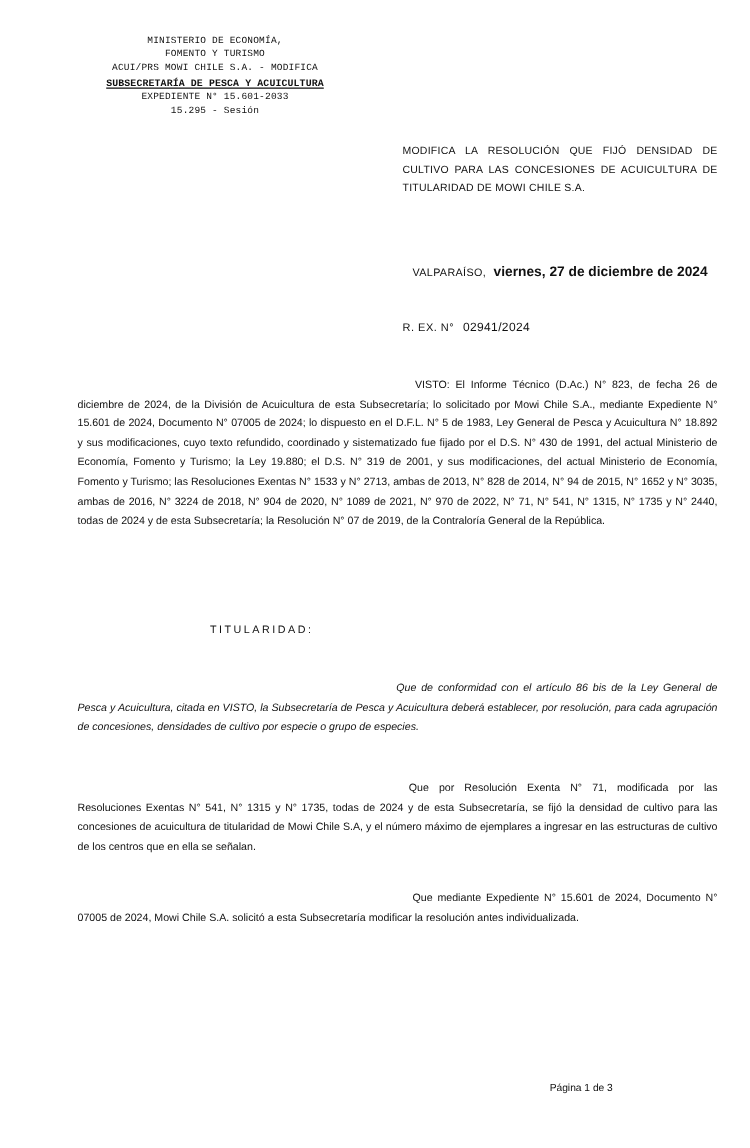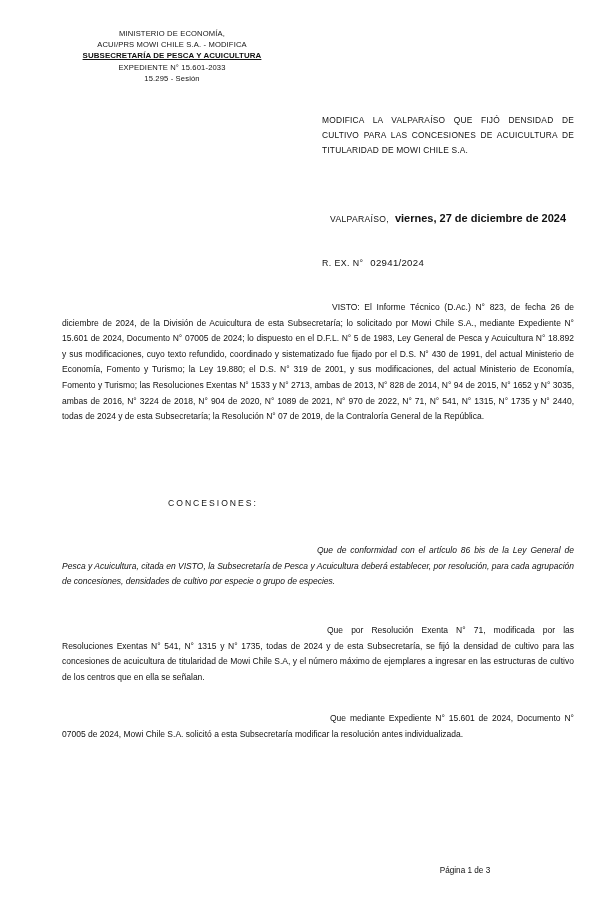--- a/index.html
+++ b/index.html
@@ -28,21 +28,21 @@
     position: absolute;
     left: 72px;
     top: 28px;
     width: 200px;
     text-align: center;
     font-size: 7.6px;
     line-height: 11.2px;
     letter-spacing: 0.15px;
     color: #111;
   }
-  .letterhead .lh-line { display: block; white-space: nowrap; }
+  .letterhead .lh-line { display: block; white-space: nowrap; font-family: Liberation Mono, monospace; }
   .letterhead .lh-bold {
     font-weight: bold;
     text-decoration: underline;
     font-size: 7.9px;
     letter-spacing: 0.1px;
   }
 
   
   .subject {
     position: absolute;
@@ -134,41 +134,42 @@
   }
   .footer .pg { padding-left: 330px; }
 </style>
 </head>
 <body>
 
 <div class="page">
 
   <div class="letterhead">
     <span class="lh-line">MINISTERIO DE ECONOMÍA,</span>
+    <span class="lh-line">FOMENTO Y TURISMO</span>
     <span class="lh-line">ACUI/PRS MOWI CHILE S.A. - MODIFICA</span>
     <span class="lh-line lh-bold">SUBSECRETARÍA DE PESCA Y ACUICULTURA</span>
     <span class="lh-line">EXPEDIENTE N° 15.601-2033</span>
     <span class="lh-line">15.295 - Sesión</span>
   </div>
 
-  <div class="subject">MODIFICA LA VALPARAÍSO QUE FIJÓ DENSIDAD DE CULTIVO PARA LAS CONCESIONES DE ACUICULTURA DE TITULARIDAD DE MOWI CHILE S.A.</div>
+  <div class="subject">MODIFICA LA RESOLUCIÓN QUE FIJÓ DENSIDAD DE CULTIVO PARA LAS CONCESIONES DE ACUICULTURA DE TITULARIDAD DE MOWI CHILE S.A.</div>
 
   <div class="placedate">
     <span class="city">VALPARAÍSO,</span><span class="date">viernes, 27 de diciembre de 2024</span>
   </div>
 
   <div class="resnum">
     <span class="rn-label">R. EX. N°</span><span class="rn-value">02941/2024</span>
   </div>
 
   <div class="body-block" id="visto-block">
     <span class="rt-indent-v"></span><span>VISTO: El Informe Técnico (D.Ac.) N° 823, de fecha 26 de diciembre de 2024, de la División de Acuicultura de esta Subsecretaría; lo solicitado por Mowi Chile S.A., mediante Expediente N° 15.601 de 2024, Documento N° 07005 de 2024; lo dispuesto en el D.F.L. N° 5 de 1983, Ley General de Pesca y Acuicultura N° 18.892 y sus modificaciones, cuyo texto refundido, coordinado y sistematizado fue fijado por el D.S. N° 430 de 1991, del actual Ministerio de Economía, Fomento y Turismo; la Ley 19.880; el D.S. N° 319 de 2001, y sus modificaciones, del actual Ministerio de Economía, Fomento y Turismo; las Resoluciones Exentas N° 1533 y N° 2713, ambas de 2013, N° 828 de 2014, N° 94 de 2015, N° 1652 y N° 3035, ambas de 2016, N° 3224 de 2018, N° 904 de 2020, N° 1089 de 2021, N° 970 de 2022, N° 71, N° 541, N° 1315, N° 1735 y N° 2440, todas de 2024 y de esta Subsecretaría; la Resolución N° 07 de 2019, de la Contraloría General de la República.</span>
   </div>
 
-  <div class="considerando-heading">CONCESIONES:</div>
+  <div class="considerando-heading">TITULARIDAD:</div>
 
   <div class="body-block" id="consid-1">
     <span class="rt-indent"></span><span>Que de conformidad con el artículo 86 bis de la Ley General de Pesca y Acuicultura, citada en VISTO, la Subsecretaría de Pesca y Acuicultura deberá establecer, por resolución, para cada agrupación de concesiones, densidades de cultivo por especie o grupo de especies.</span>
   </div>
 
   <div class="body-block" id="consid-2">
     <span class="rt-indent-2"></span><span>Que por Resolución Exenta N° 71, modificada por las Resoluciones Exentas N° 541, N° 1315 y N° 1735, todas de 2024 y de esta Subsecretaría, se fijó la densidad de cultivo para las concesiones de acuicultura de titularidad de Mowi Chile S.A, y el número máximo de ejemplares a ingresar en las estructuras de cultivo de los centros que en ella se señalan.</span>
   </div>
 
   <div class="body-block" id="consid-3">

